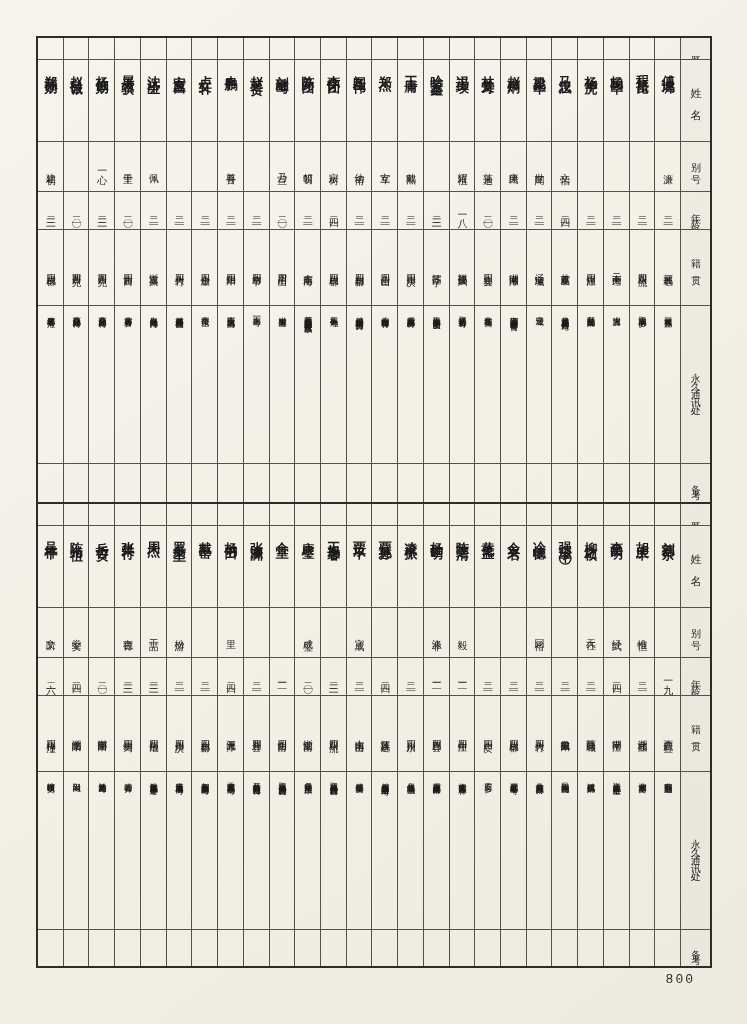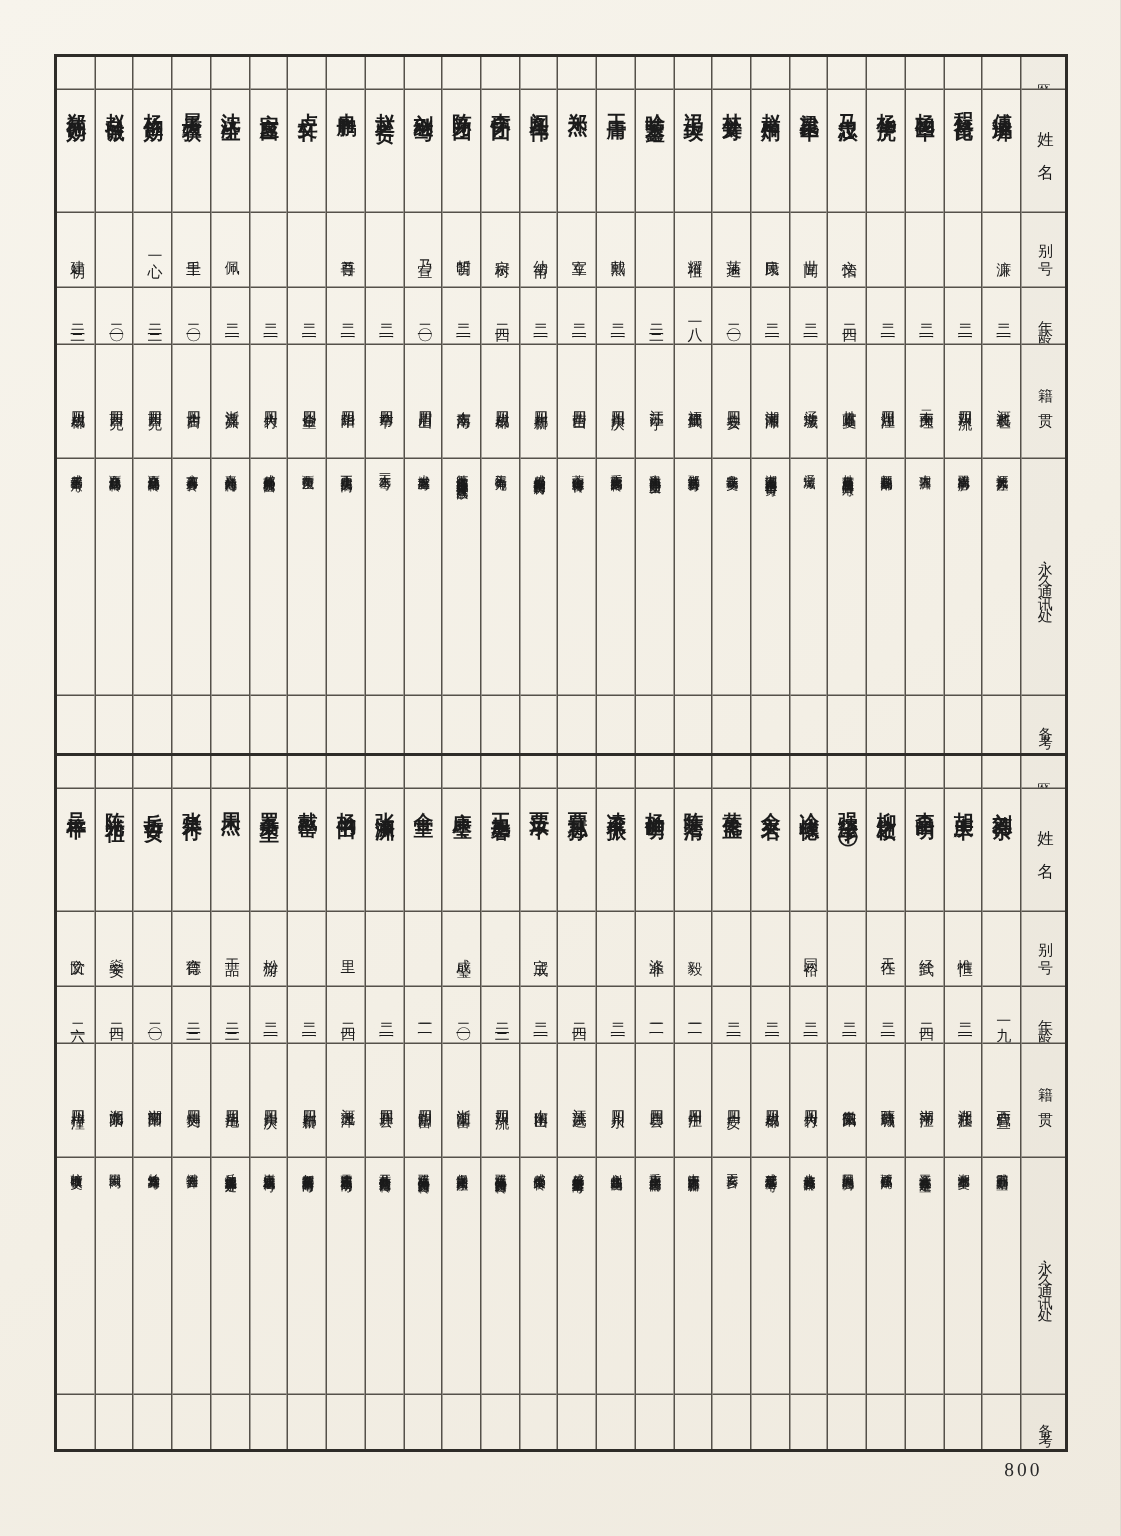--- a/index.html
+++ b/index.html
@@ -57,21 +57,21 @@
                          justify-content: center; padding-top: 0; }
   .header-col .alias   { font-size: 10px; letter-spacing: 12px; }
   .header-col .age     { font-size: 10px; letter-spacing: 6px; }
   .header-col .origin  { font-size: 10px; letter-spacing: 18px; }
   .header-col .address { font-size: 10px; letter-spacing: 8px; justify-content: center; padding: 0; }
   .header-col .remarks { font-size: 9.5px; letter-spacing: 6px; }
 
   .page-number {
     position: absolute; right: 52px; top: 972px;
     font-size: 13px; letter-spacing: 2px; color: #2a2a2a;
-    font-family: Liberation Serif, serif;
+    font-family: Liberation Mono, monospace;
   }
 </style>
 </head>
 <body>
 
 <div class="page">
   <div class="frame">
 
     <section class="reg-table">
       <div class="col header-col">

